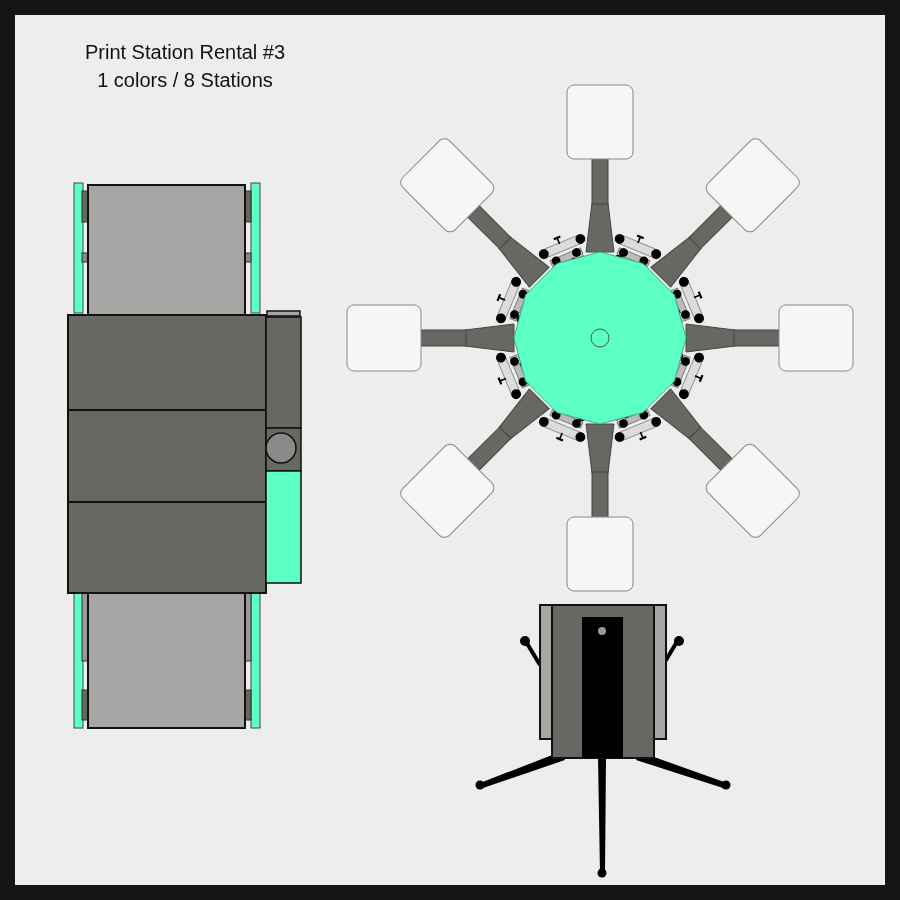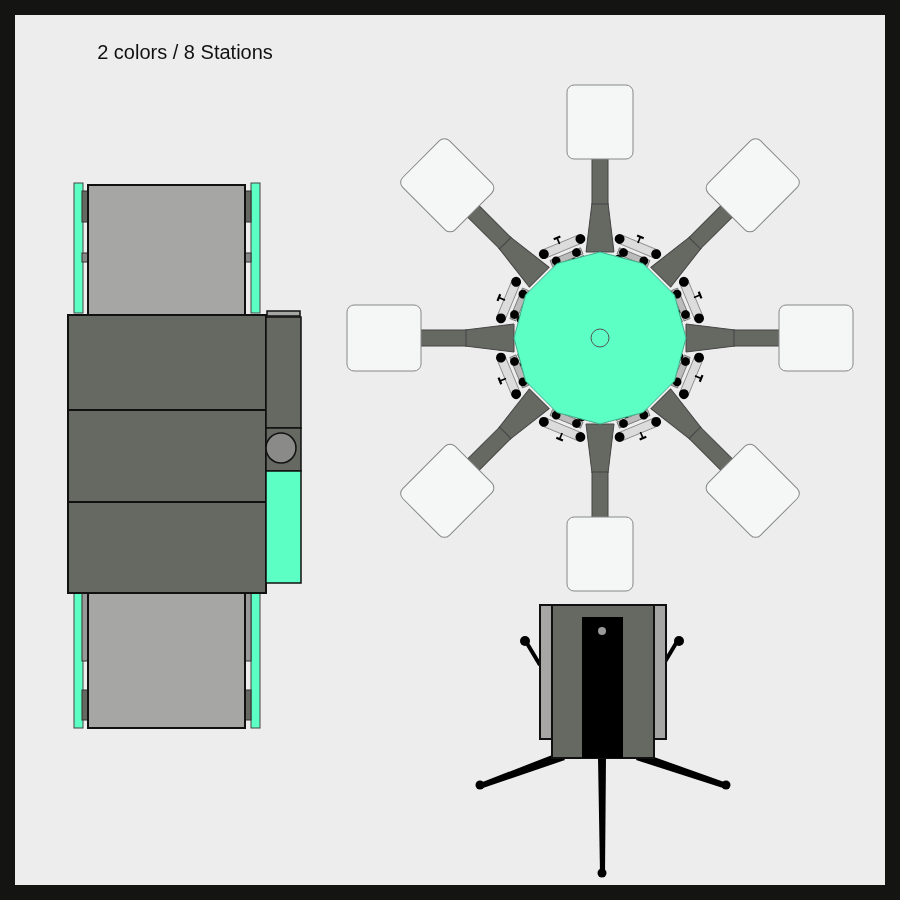--- a/index.html
+++ b/index.html
@@ -8,21 +8,22 @@
     .title { position: absolute; left: 0; top: 38px; width: 370px; text-align: center;
       font-family: "Liberation Sans", sans-serif; font-size: 20px; line-height: 28px; color: #111; }
     svg { position: absolute; left: 0; top: 0; }
   </style>
 </head>
 <body>
 
 <div class="canvas"></div>
 
 <div class="title">
-  <div>2 colors / 8 Stations</div>
+  <div>Print Station Rental #3</div>
+  <div>1 colors / 8 Stations</div>
 </div>
 
 <svg width="900" height="900" viewBox="0 0 900 900">
   <defs>
 
     <g id="head">
       <rect x="-14" y="-125" width="28" height="40" fill="#d9d9d9" stroke="#555" stroke-width="1"></rect>
       <rect x="-16" y="-89" width="32" height="6" fill="#5cffc4" stroke="#444" stroke-width="0.8"></rect>
       <rect x="-30" y="-150" width="60" height="10" fill="#999" stroke="#444" stroke-width="1"></rect>
       <rect x="-30" y="-165" width="60" height="12" fill="#bbb" stroke="#444" stroke-width="1"></rect>

